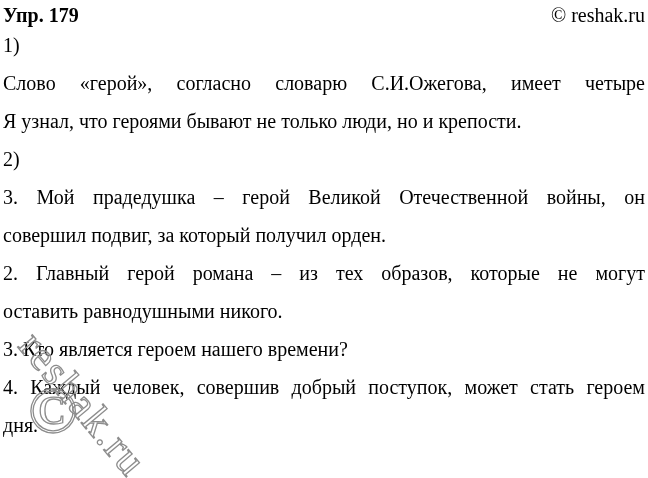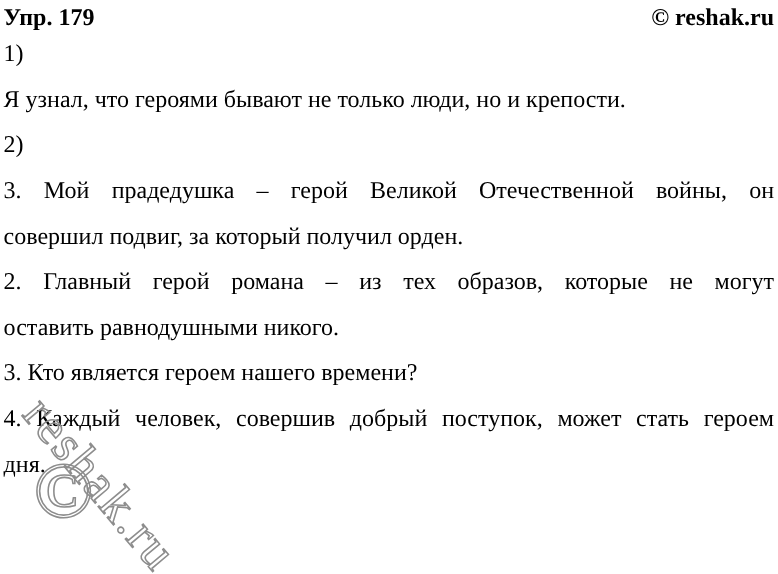--- a/index.html
+++ b/index.html
@@ -17,21 +17,21 @@
     position: absolute;
     top: 2px; left: 3px; right: 3px;
     display: flex;
     justify-content: space-between;
     align-items: flex-start;
     font-size: 20px;
     line-height: 26px;
     gap: 20px;
   }
   .header .ex { font-weight: bold; }
-  .header .cr { font-weight: bold; }
+  .header .cr { font-weight: normal; }
   .content {
     position: absolute;
     top: 26px; left: 3px; right: 3px;
   }
   .ln {
     font-size: 20px;
     line-height: 38px;
     height: 38px;
     white-space: nowrap;
     text-align: left;
@@ -71,20 +71,21 @@
 
 <div class="page">
 
   <div class="header">
     <span class="ex">Упр. 179</span>
     <span class="cr">© reshak.ru</span>
   </div>
 
   <div class="content">
     <div class="ln">1)</div>
+    <div class="ln j">Слово «герой», согласно словарю С.И.Ожегова, имеет четыре</div>
     <div class="ln">Я узнал, что героями бывают не только люди, но и крепости.</div>
     <div class="ln">2)</div>
     <div class="ln j">3. Мой прадедушка – герой Великой Отечественной войны, он</div>
     <div class="ln">совершил подвиг, за который получил орден.</div>
     <div class="ln j"><span>2. Главный </span><b>герой</b><span> романа – из тех образов, которые не могут</span></div>
     <div class="ln">оставить равнодушными никого.</div>
     <div class="ln">3. Кто является героем нашего времени?</div>
     <div class="ln j">4. Каждый человек, совершив добрый поступок, может стать героем</div>
     <div class="ln">дня.</div>
   </div>

